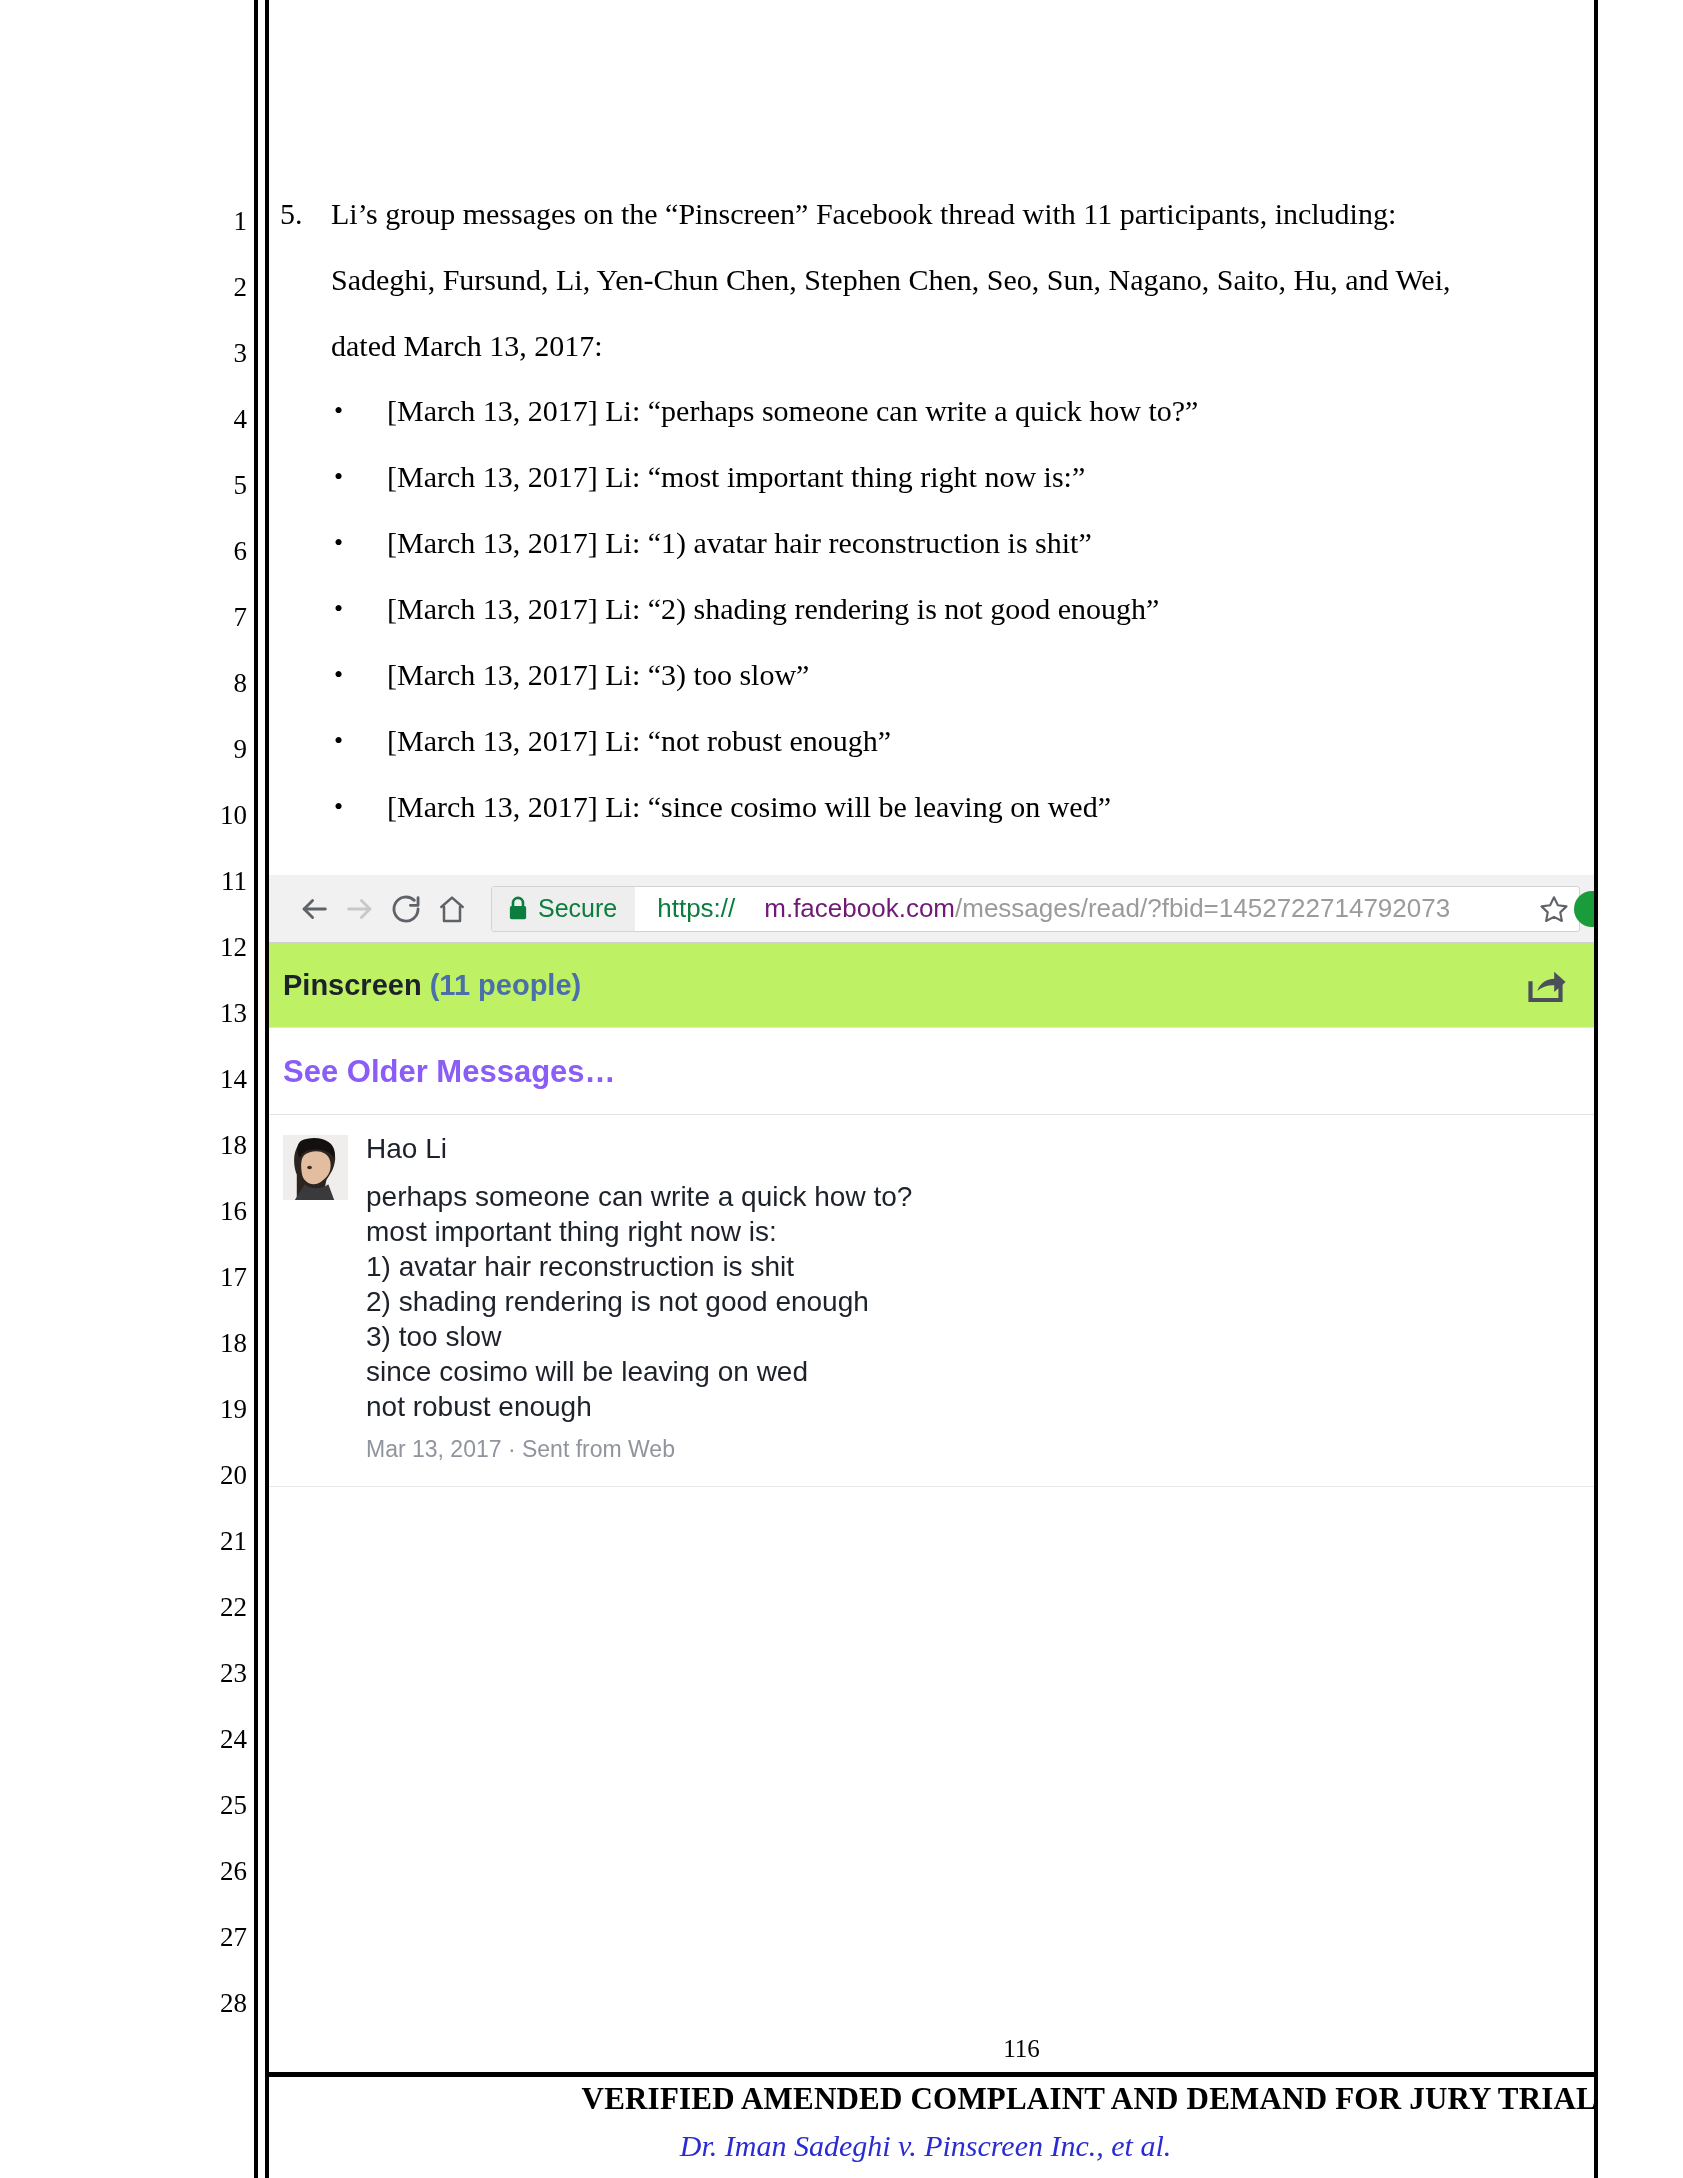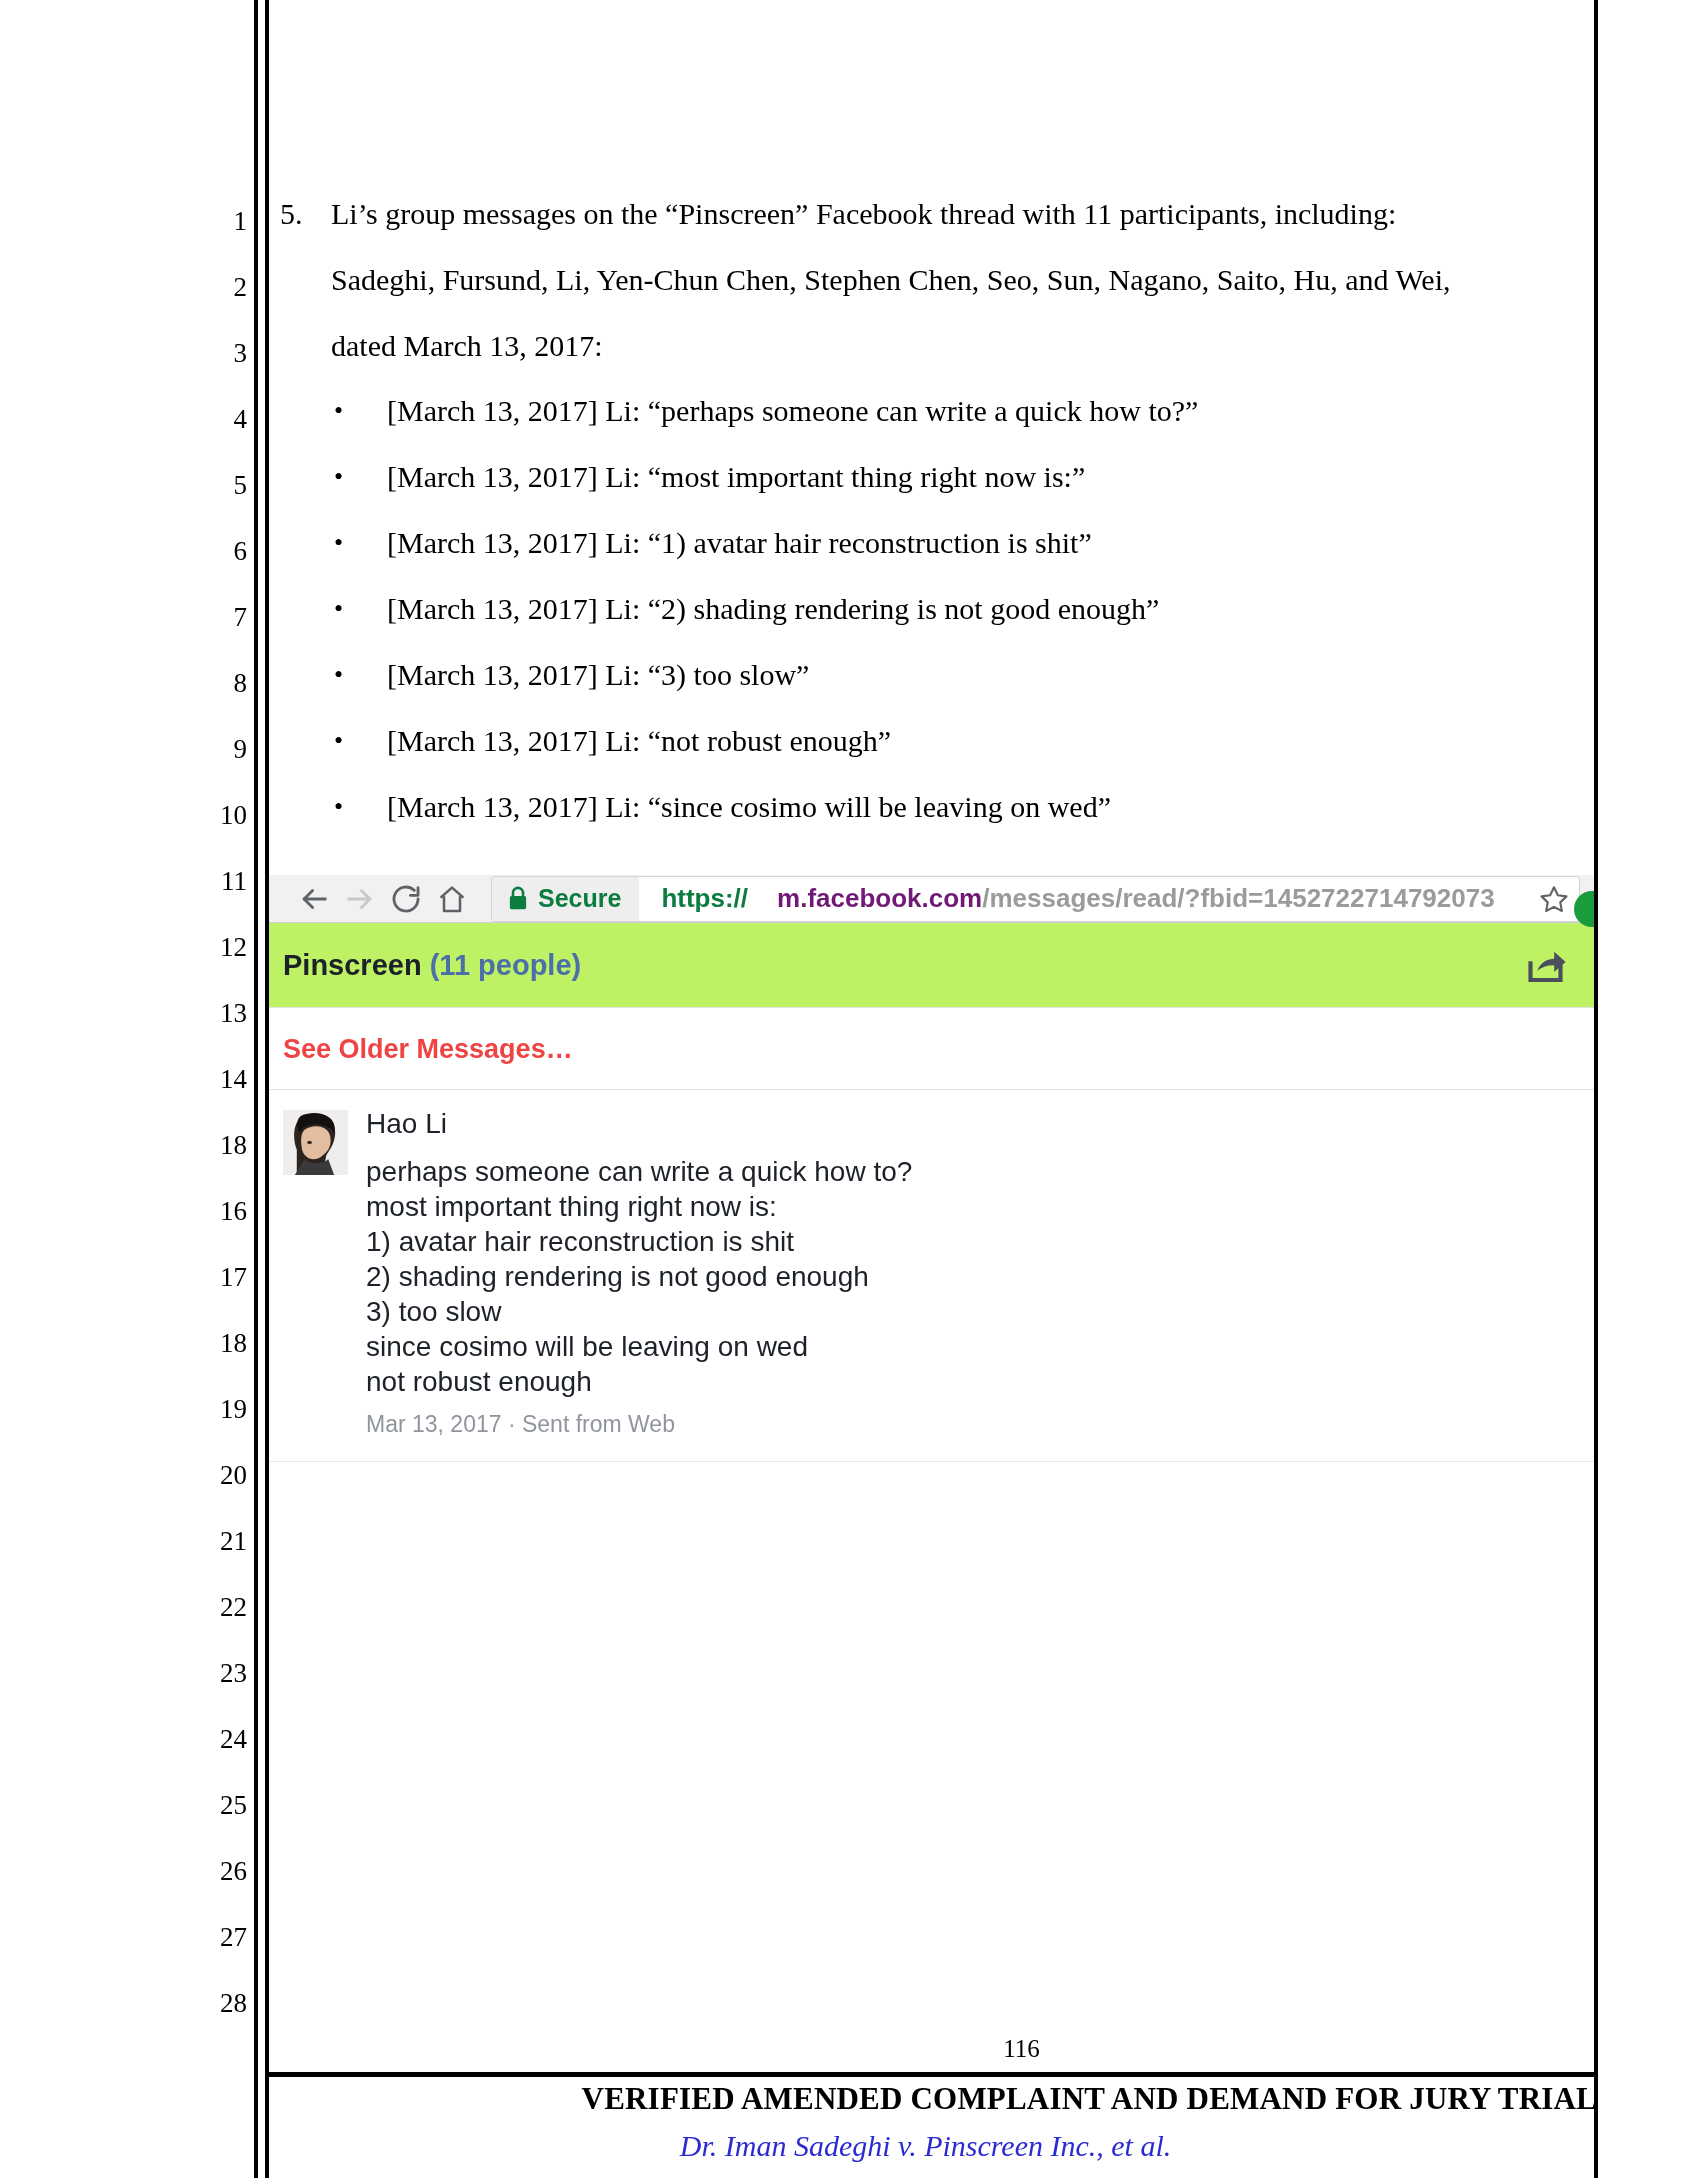--- a/index.html
+++ b/index.html
@@ -104,28 +104,27 @@
   .shot {
     position: absolute;
     left: 269px; top: 875px;
     width: 1325px;
     background: #ffffff;
     font-family: "Liberation Sans", "DejaVu Sans", sans-serif;
     overflow: hidden;
   }
   
   .chrome {
-    height: 48px;
+    height: 68px;
     background: #f1f1f1;
     border-bottom: 1px solid #cfcfcf;
     display: flex;
     align-items: center;
     padding: 0 6px 0 22px;
     position: relative;
-    font-weight: bold;
   }
   .navbtn {
     width: 46px; height: 46px;
     display: flex; align-items: center; justify-content: center;
     flex: 0 0 auto;
   }
   .navbtn svg { display: block; }
   .omnibox {
     flex: 1 1 auto;
     height: 46px;
@@ -191,23 +190,23 @@
     color: #1d2129;
     white-space: nowrap;
   }
   .fb-title .count { color: #4a6fa9; }
   .fb-head .spacer { flex: 1 1 auto; }
   .share-icon { display: block; }
 
   
   .see-older {
     padding: 26px 14px 24px 14px;
-    font-size: 27px;
+    font-size: 31px;
     font-weight: bold;
-    color: #ef4444;
+    color: #8b5cf6;
     border-bottom: 1px solid #e3e3e3;
     background: #fff;
   }
 
   
   .msg {
     display: flex;
     padding: 16px 14px 20px 14px;
     border-bottom: 1px solid #e8e8e8;
     background: #fff;

